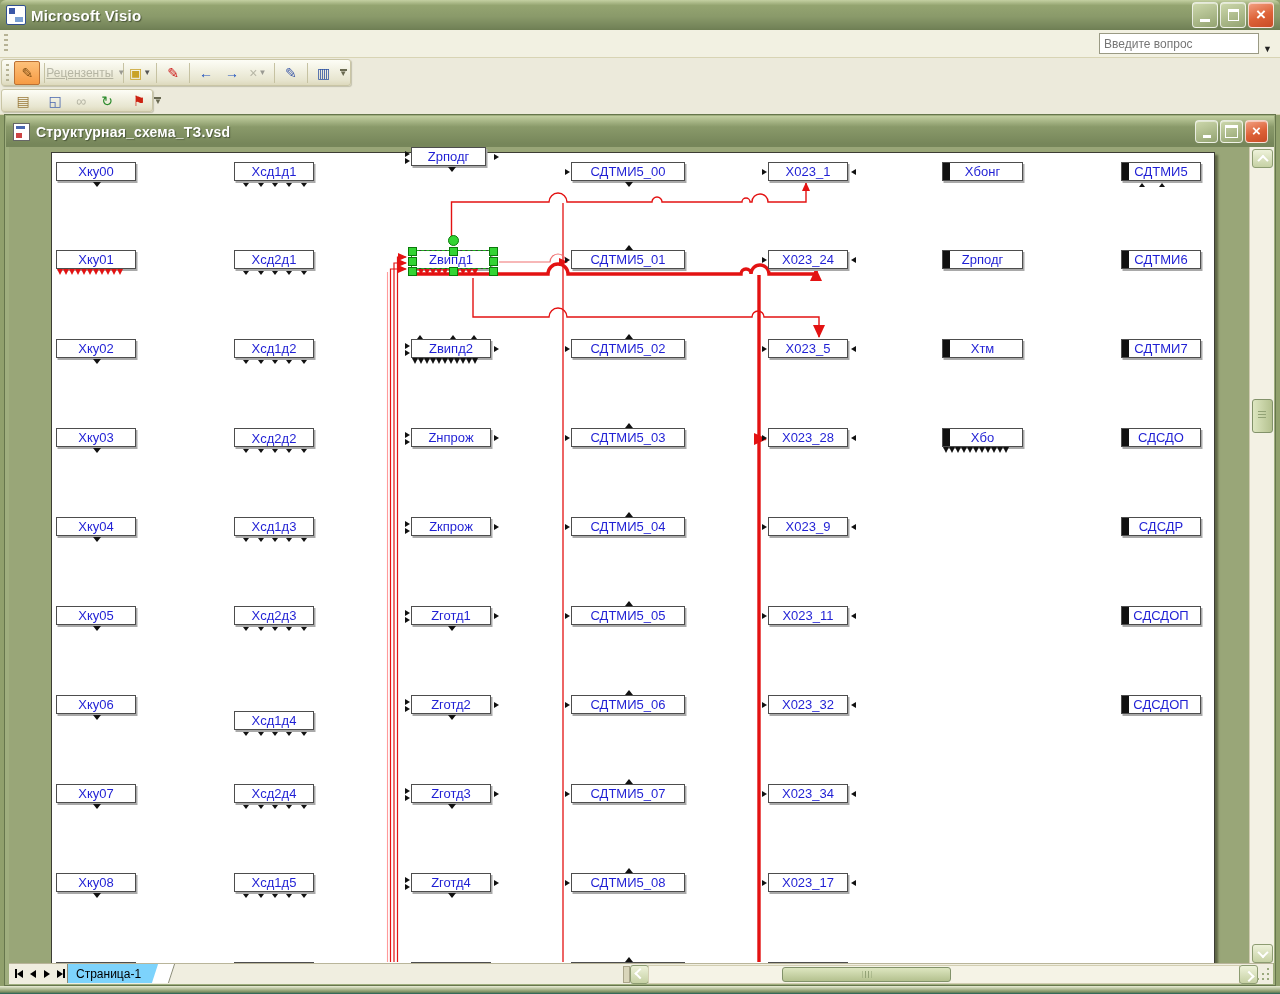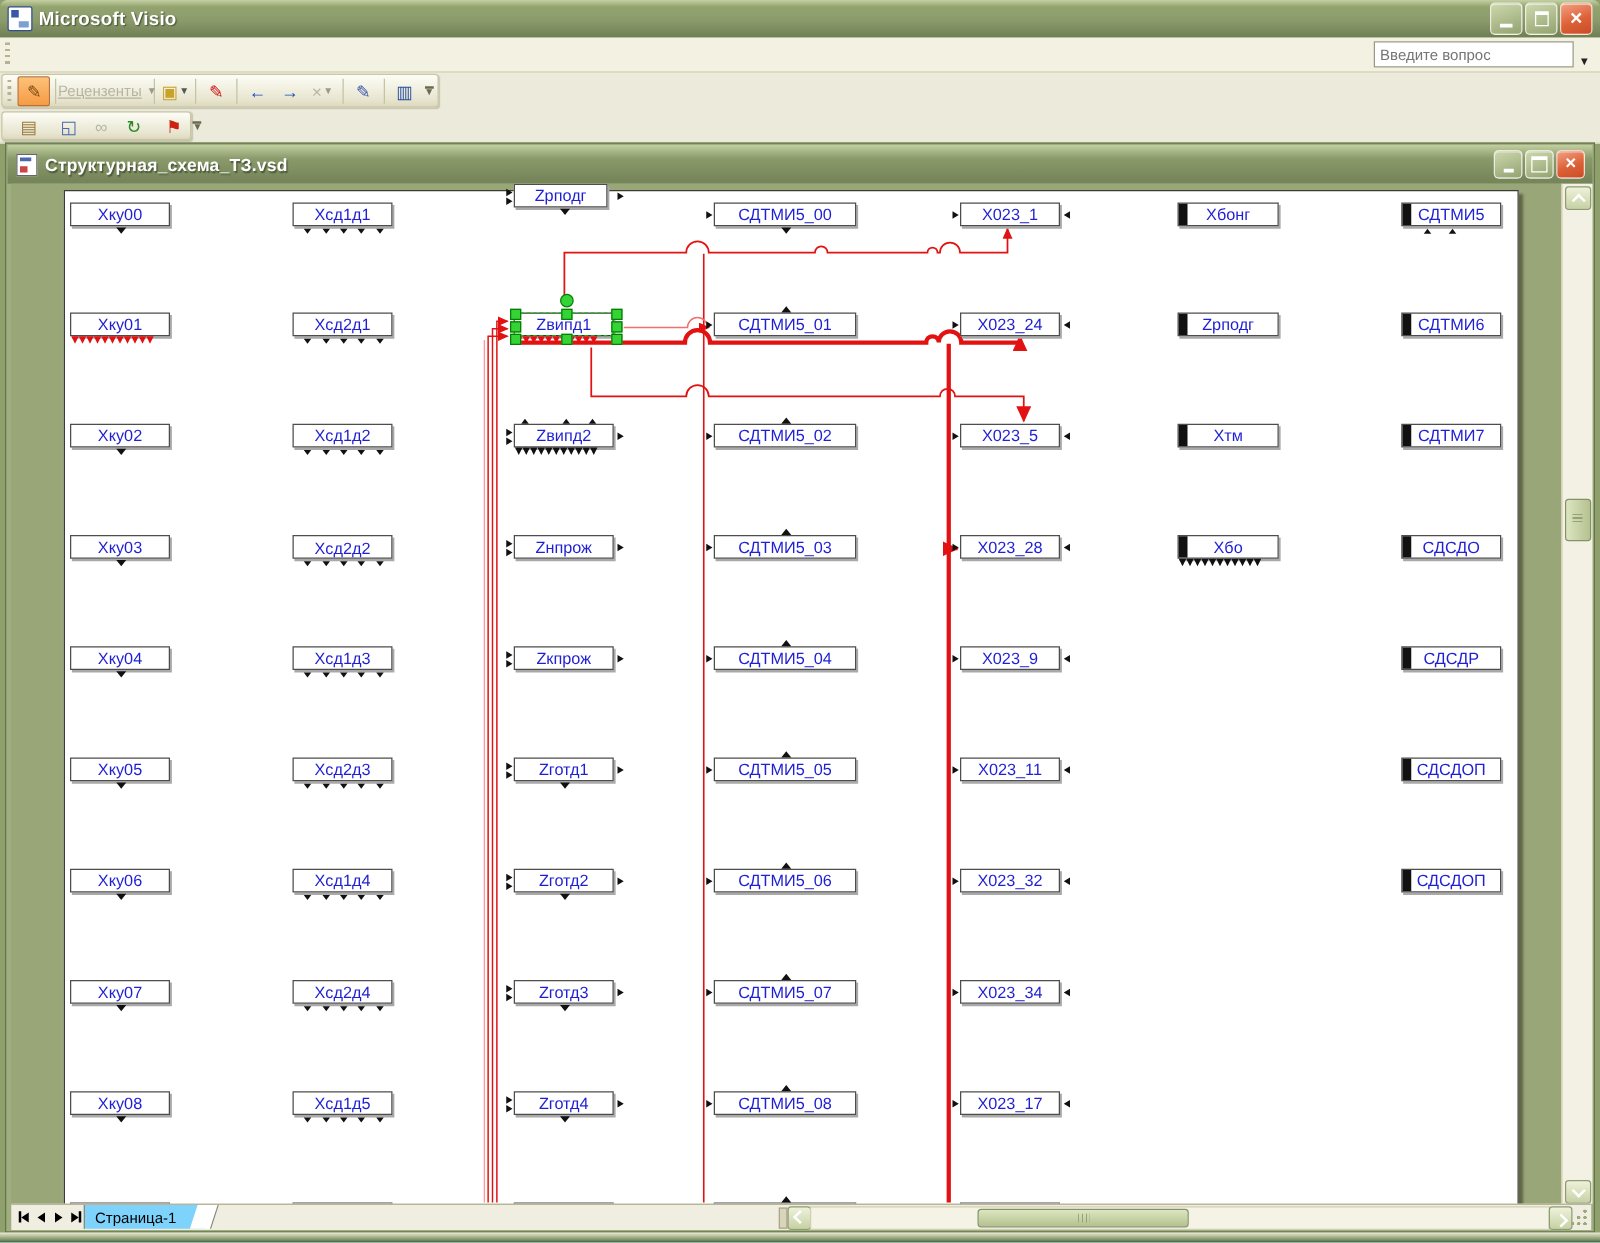--- a/index.html
+++ b/index.html
@@ -362,21 +362,21 @@
               <div class="tri" style="left: 65.8px; top: 20px; border-left: 3px solid transparent; border-right: 3px solid transparent; border-top: 4px solid rgb(17, 17, 17);"></div>
             </div>
             <div class="shape" style="left: 225px; top: 459px; width: 80px;">
               <span class="lbl">Хсд2д3</span>
               <div class="tri" style="left: 8.2px; top: 20px; border-left: 3px solid transparent; border-right: 3px solid transparent; border-top: 4px solid rgb(17, 17, 17);"></div>
               <div class="tri" style="left: 22.6px; top: 20px; border-left: 3px solid transparent; border-right: 3px solid transparent; border-top: 4px solid rgb(17, 17, 17);"></div>
               <div class="tri" style="left: 37px; top: 20px; border-left: 3px solid transparent; border-right: 3px solid transparent; border-top: 4px solid rgb(17, 17, 17);"></div>
               <div class="tri" style="left: 51.4px; top: 20px; border-left: 3px solid transparent; border-right: 3px solid transparent; border-top: 4px solid rgb(17, 17, 17);"></div>
               <div class="tri" style="left: 65.8px; top: 20px; border-left: 3px solid transparent; border-right: 3px solid transparent; border-top: 4px solid rgb(17, 17, 17);"></div>
             </div>
-            <div class="shape" style="left: 225px; top: 548px; width: 80px;">
+            <div class="shape" style="left: 225px; top: 564px; width: 80px;">
               <span class="lbl">Хсд1д4</span>
               <div class="tri" style="left: 8.2px; top: 20px; border-left: 3px solid transparent; border-right: 3px solid transparent; border-top: 4px solid rgb(17, 17, 17);"></div>
               <div class="tri" style="left: 22.6px; top: 20px; border-left: 3px solid transparent; border-right: 3px solid transparent; border-top: 4px solid rgb(17, 17, 17);"></div>
               <div class="tri" style="left: 37px; top: 20px; border-left: 3px solid transparent; border-right: 3px solid transparent; border-top: 4px solid rgb(17, 17, 17);"></div>
               <div class="tri" style="left: 51.4px; top: 20px; border-left: 3px solid transparent; border-right: 3px solid transparent; border-top: 4px solid rgb(17, 17, 17);"></div>
               <div class="tri" style="left: 65.8px; top: 20px; border-left: 3px solid transparent; border-right: 3px solid transparent; border-top: 4px solid rgb(17, 17, 17);"></div>
             </div>
             <div class="shape" style="left: 225px; top: 637px; width: 80px;">
               <span class="lbl">Хсд2д4</span>
               <div class="tri" style="left: 8.2px; top: 20px; border-left: 3px solid transparent; border-right: 3px solid transparent; border-top: 4px solid rgb(17, 17, 17);"></div>

